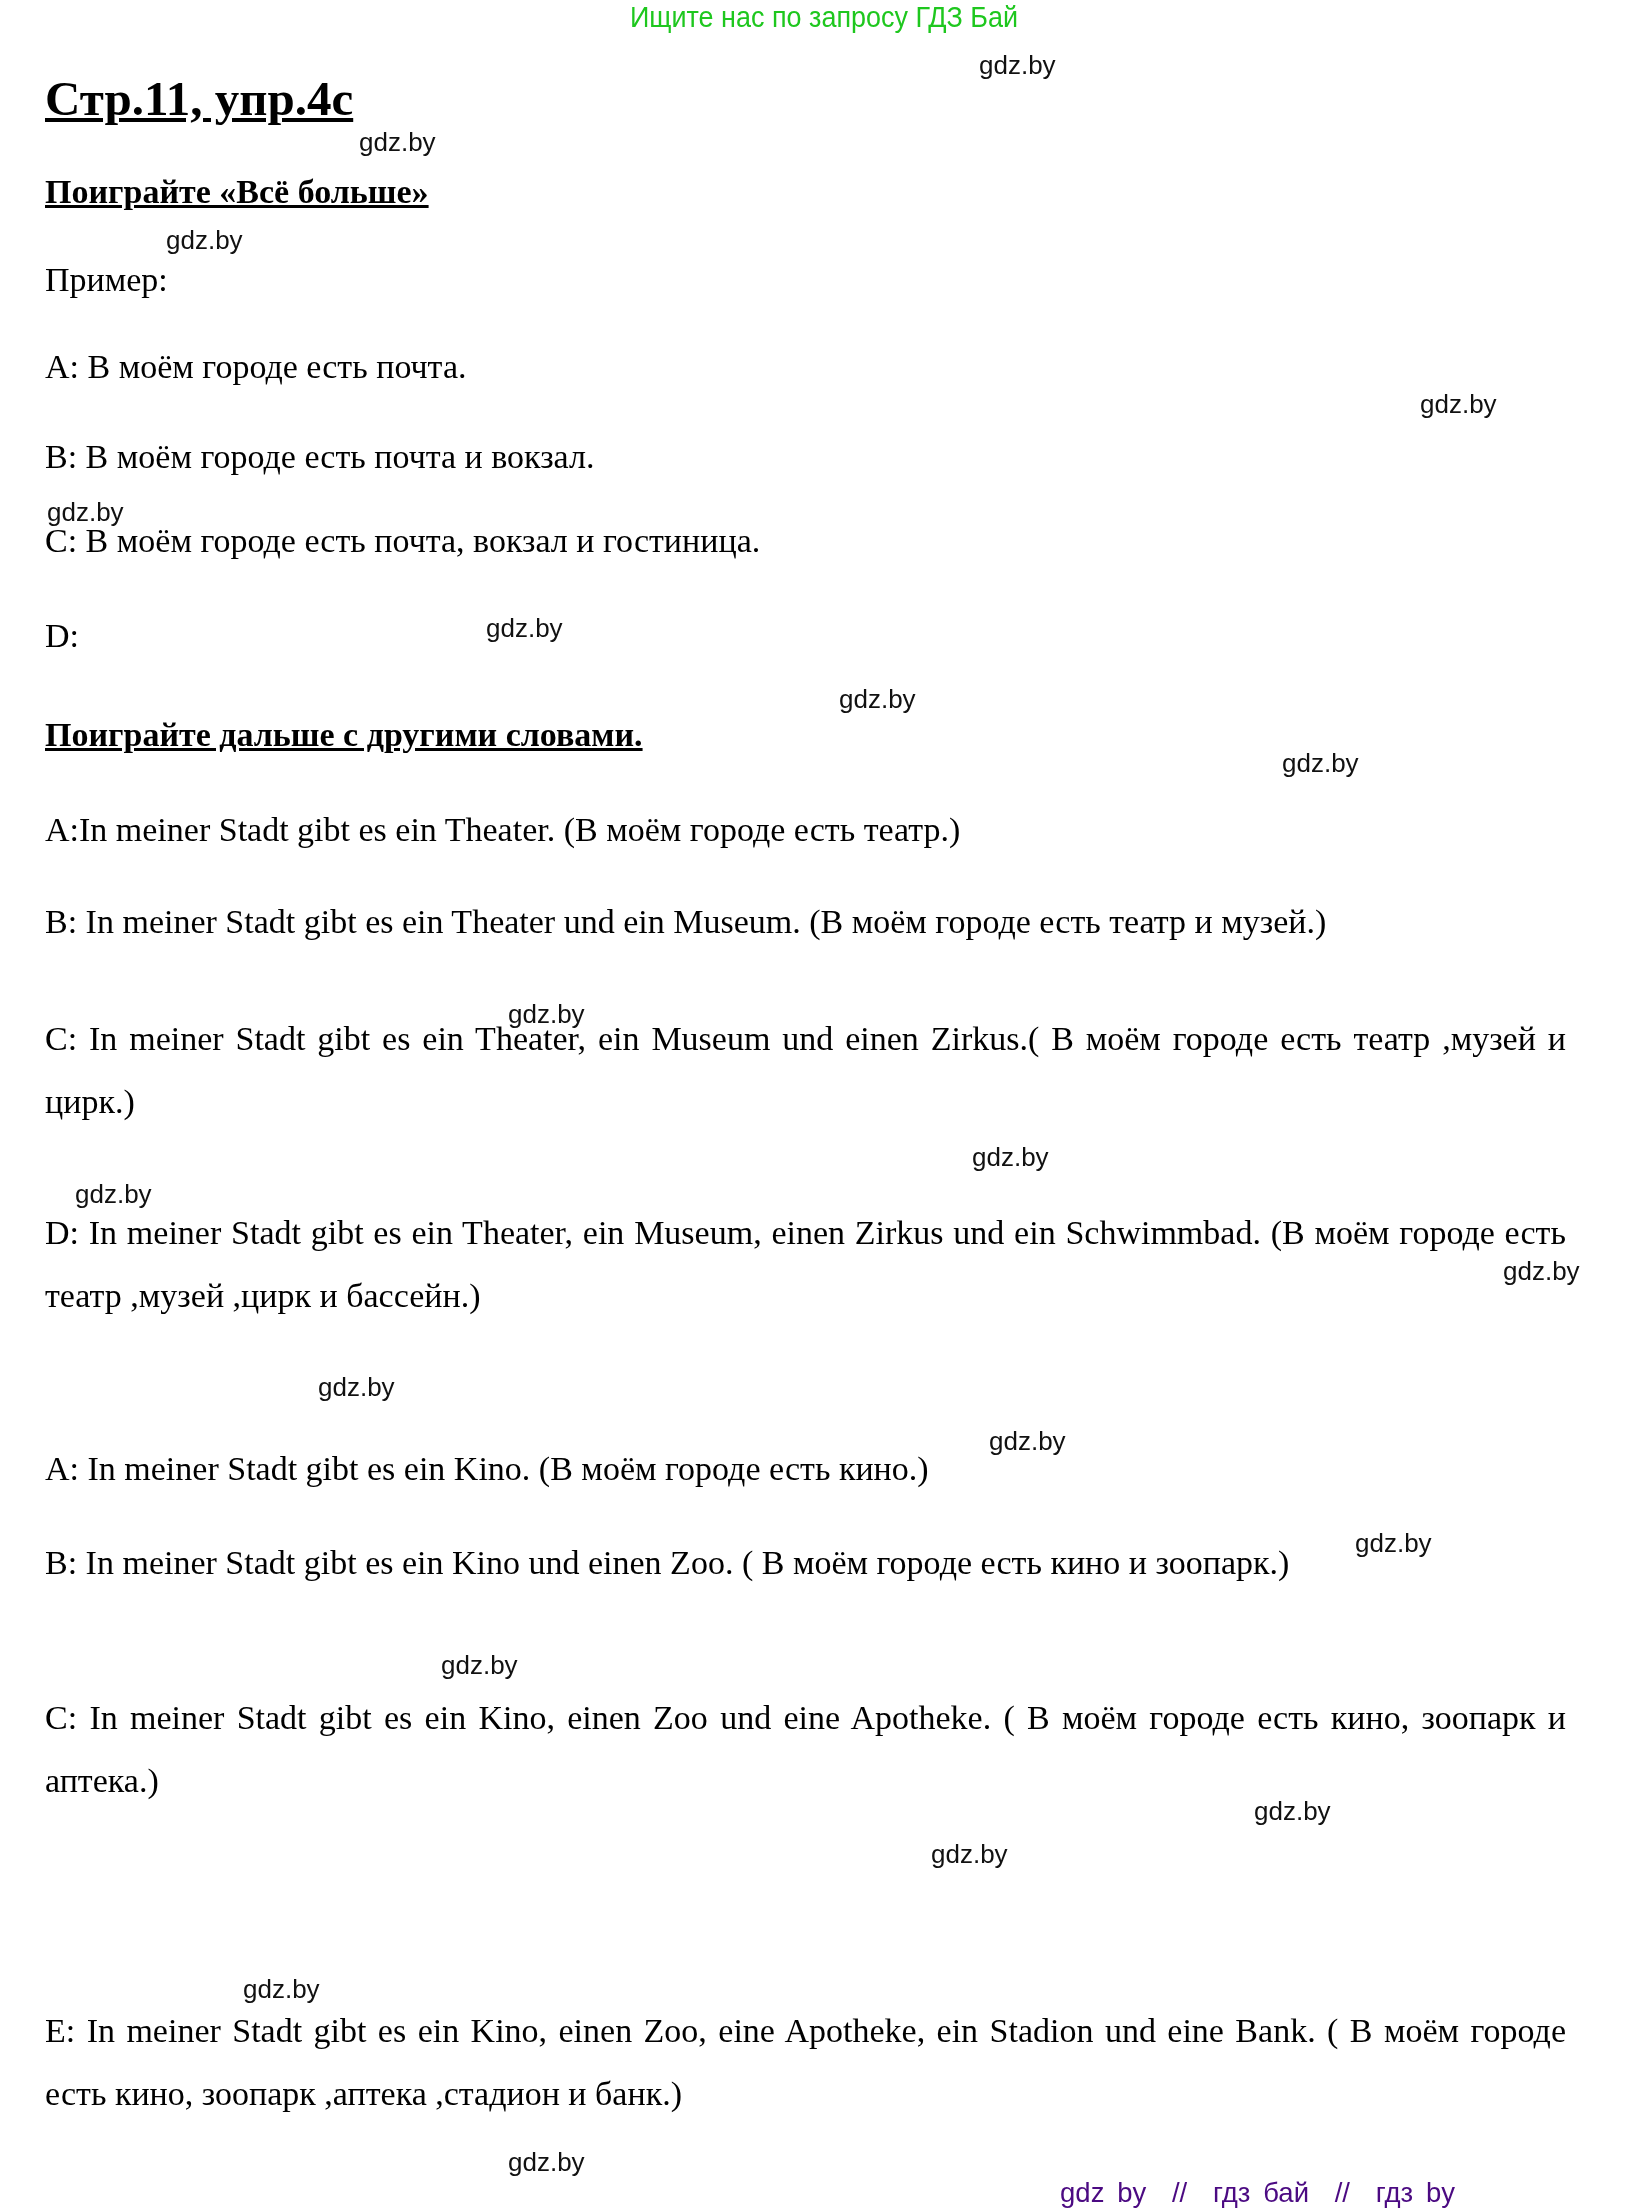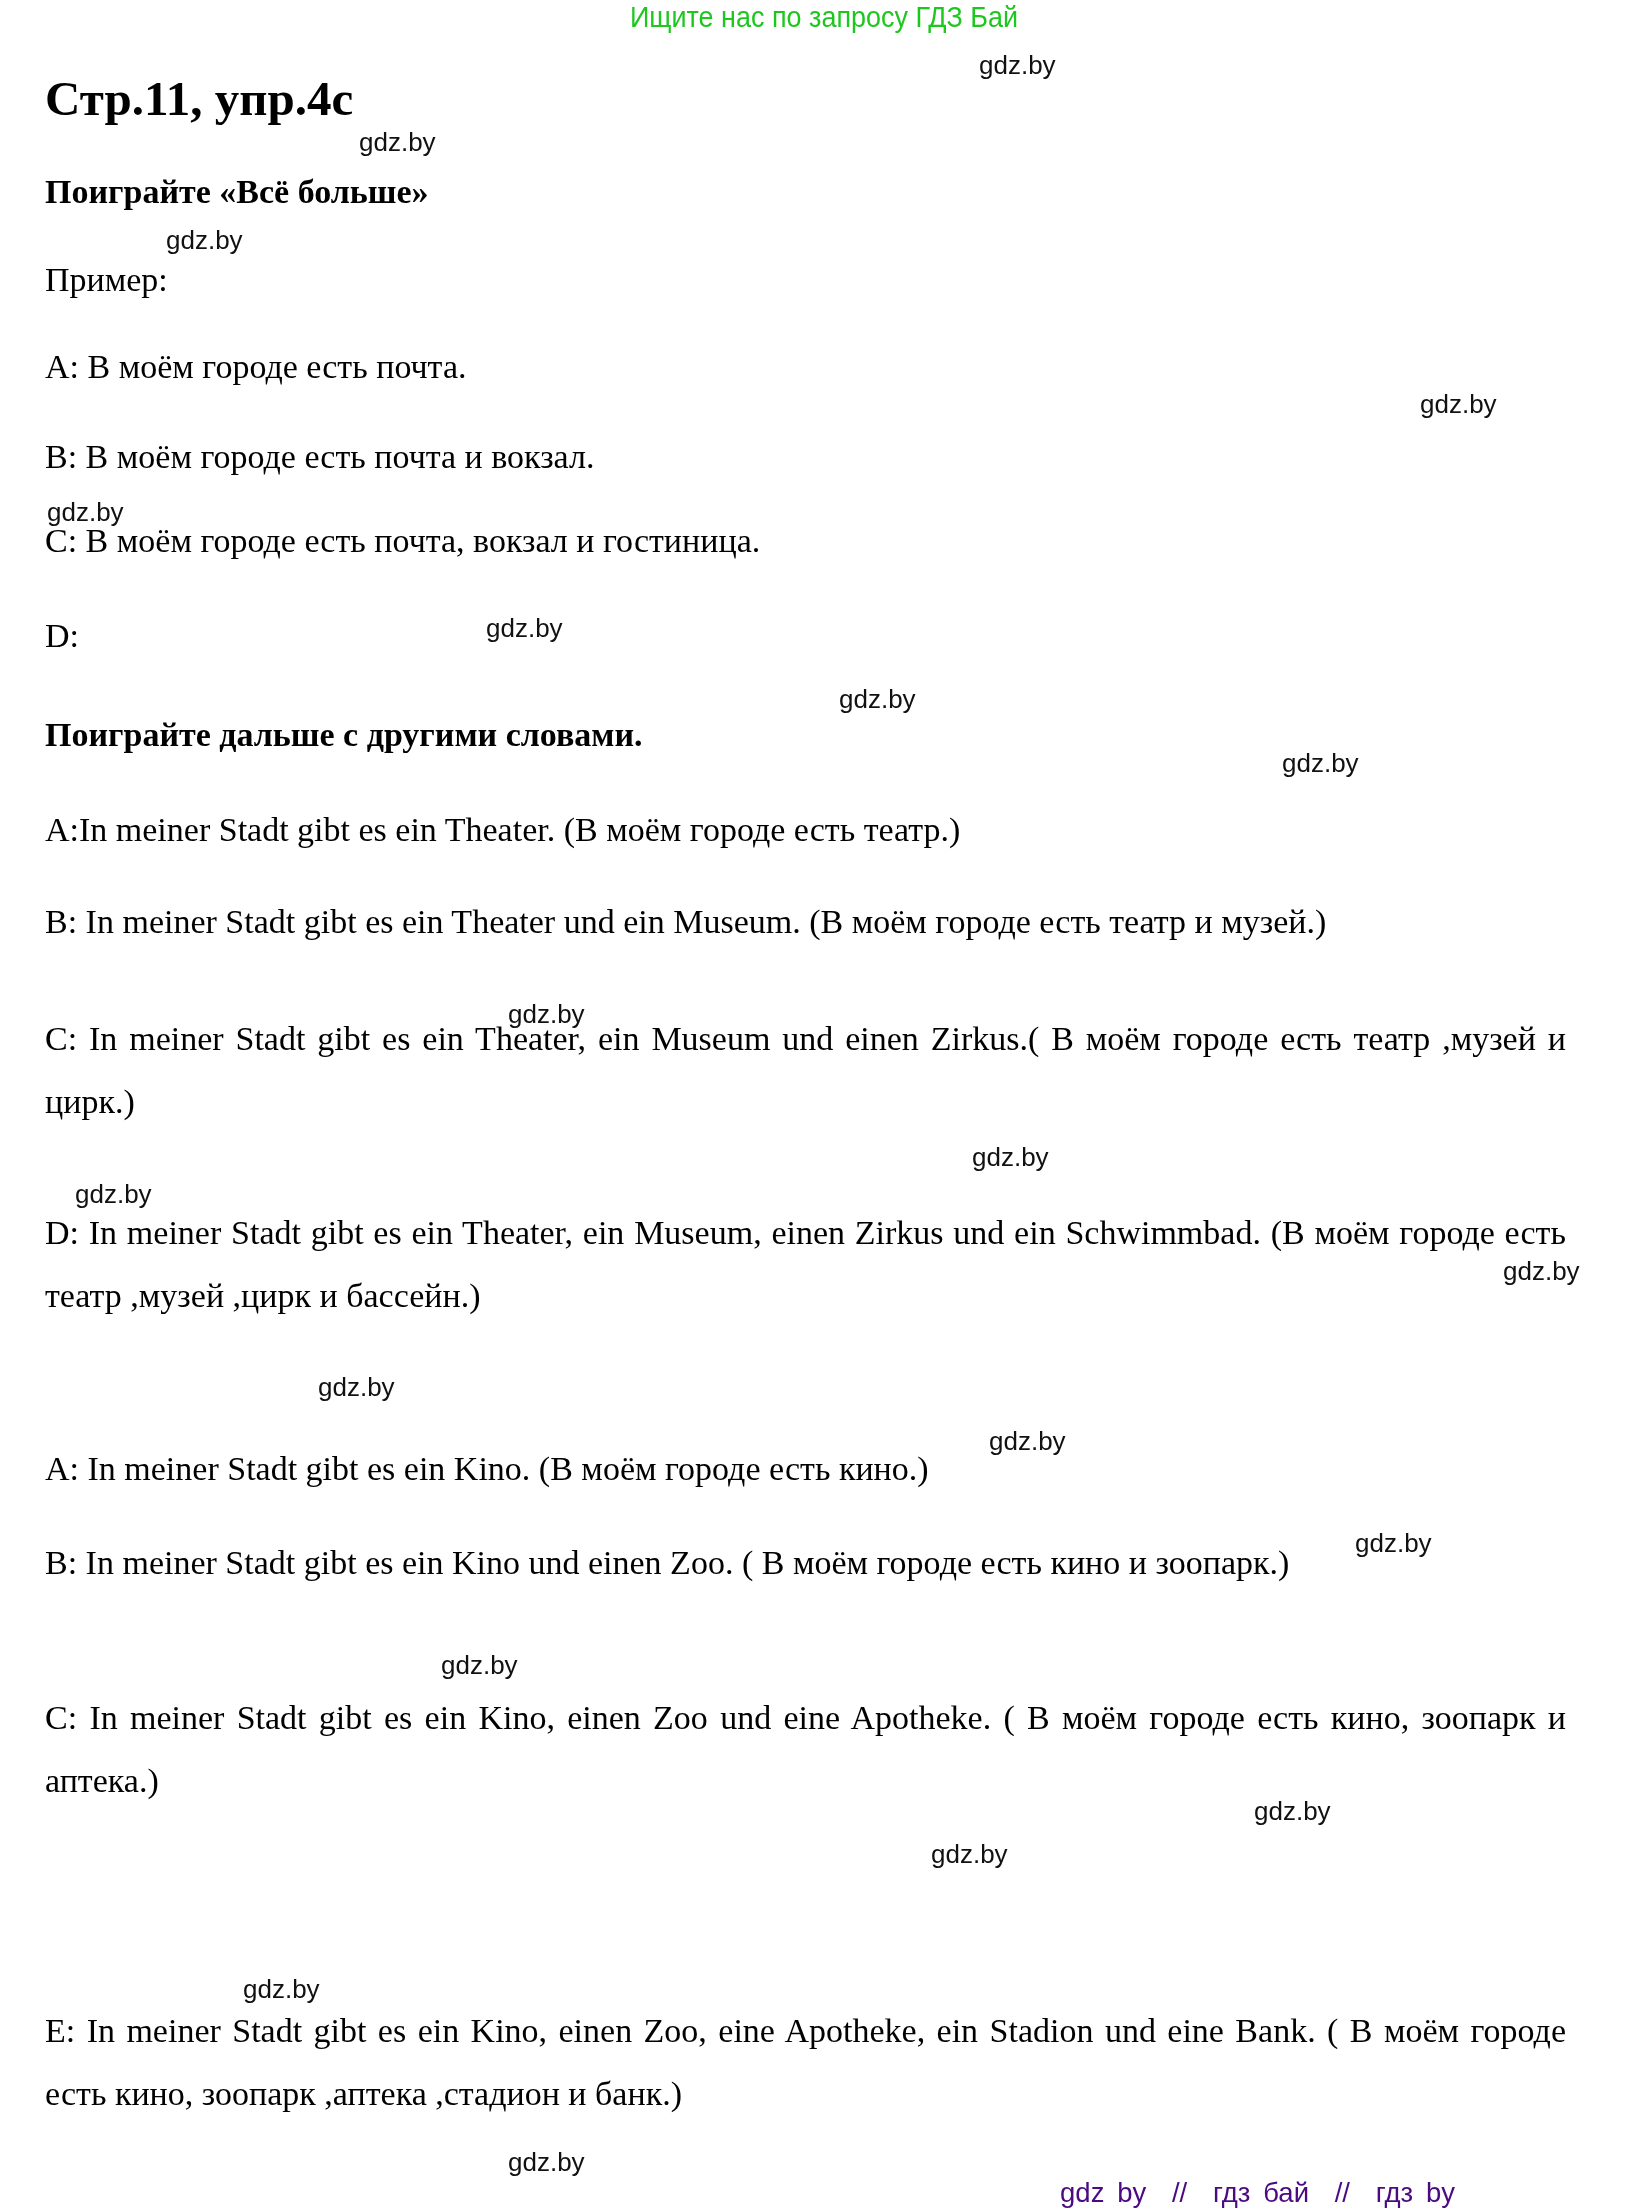--- a/index.html
+++ b/index.html
@@ -14,21 +14,21 @@
     position: absolute; left: 0; top: 2178px; width: 1455px; text-align: right;
     font-family: "Liberation Sans", sans-serif; font-size: 27.5px; line-height: 29px;
     color: #4b0a82; word-spacing: 5.2px;
   }
   .para {
     position: absolute; left: 45px; width: 1521px;
     font-family: "Liberation Serif", serif; font-size: 34px; line-height: 63px;
     color: #000000; text-align: justify; margin: 0;
   }
   .para.single { text-align: left; white-space: nowrap; }
-  .para.bold { font-weight: bold; }
+  .para.bold { font-weight: bold; text-decoration: underline; }
   .para.title { font-size: 49px; }
   .wm {
     position: absolute; font-family: Liberation Sans, sans-serif; font-size: 26px;
     line-height: 27.5px; color: #111111; white-space: nowrap;
   }
 </style>
 </head>
 <body>
 
 <div class="page">

